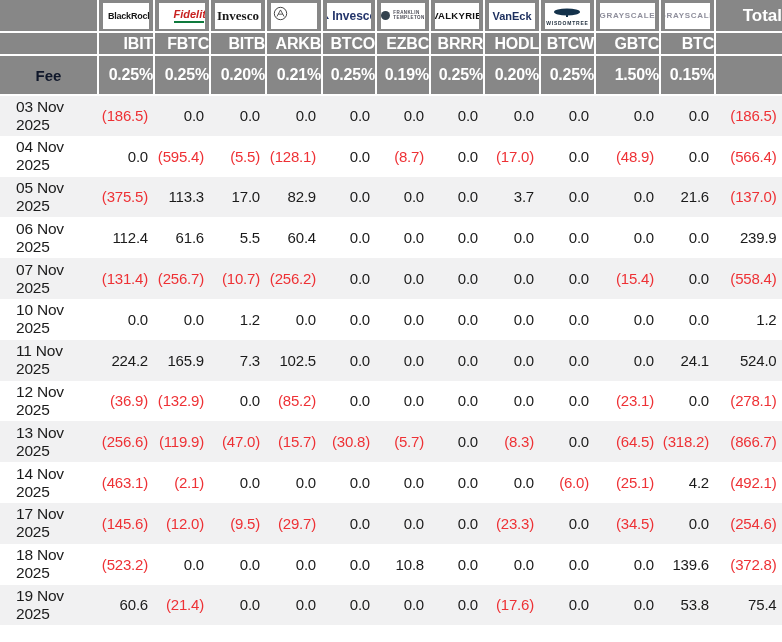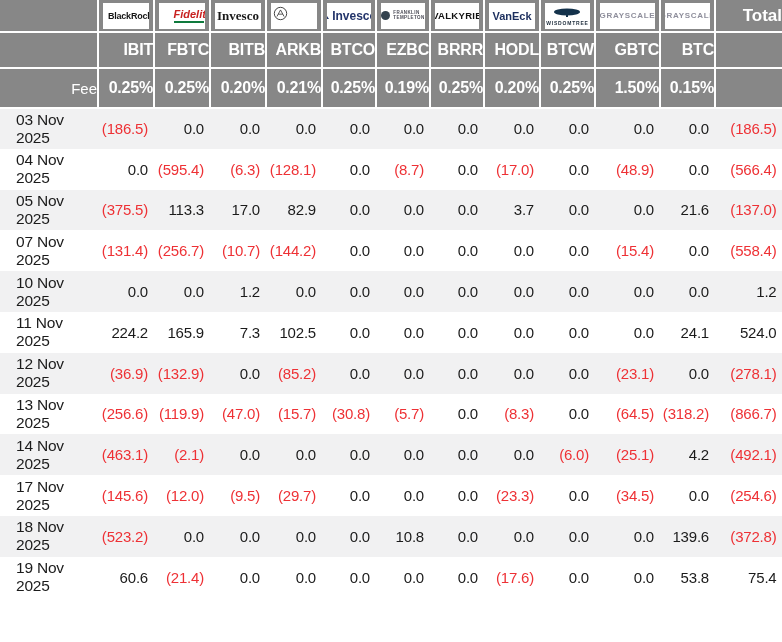--- a/index.html
+++ b/index.html
@@ -14,30 +14,30 @@
 
   
   .hrow th{
     background:var(--hdr,#878787);
     border-right:2px solid #fff;
     border-bottom:2px solid #fff;
     vertical-align:middle;
   }
   .hrow th:last-child{border-right:none;}
   tr[data-name="logo-row"]{height:32px;}
-  tr[data-name="ticker-row"]{height:36px;border-radius:14px;}
+  tr[data-name="ticker-row"]{height:23px;border-radius:14px;}
   tr[data-name="fee-row"]{height:40px;}
 
   .tick{
     color:#fff;font-weight:700;font-size:16px;
     text-align:right;padding-right:8px;letter-spacing:-0.2px;
   }
   .fee-label{
-    color:#ffffff;font-weight:400;font-size:15px;
-    text-align:right;padding-left:5px;
+    color:#0f172a;font-weight:700;font-size:15px;
+    text-align:center;padding-left:5px;
   }
   .total-head{
     color:#fff;font-weight:700;font-size:17px;
     text-align:right;padding-right:7px;
   }
 
   
   .lbox{
     background:#fff;height:26px;margin:2px 4px;
     display:flex;align-items:center;justify-content:center;gap:3px;
@@ -228,21 +228,21 @@
         <td data-name="flow-value">0.0</td>
         <td data-name="flow-value">0.0</td>
         <td data-name="flow-value">0.0</td>
         <td data-name="flow-value">0.0</td>
         <td class="total neg" data-name="total-value">(186.5)</td>
       </tr>
       <tr data-name="table-row">
         <td class="date" data-name="date-label">04 Nov 2025</td>
         <td data-name="flow-value">0.0</td>
         <td class="neg" data-name="flow-value">(595.4)</td>
-        <td class="neg" data-name="flow-value">(6.3)</td>
+        <td class="neg" data-name="flow-value">(5.5)</td>
         <td class="neg" data-name="flow-value">(128.1)</td>
         <td data-name="flow-value">0.0</td>
         <td class="neg" data-name="flow-value">(8.7)</td>
         <td data-name="flow-value">0.0</td>
         <td class="neg" data-name="flow-value">(17.0)</td>
         <td data-name="flow-value">0.0</td>
         <td class="neg" data-name="flow-value">(48.9)</td>
         <td data-name="flow-value">0.0</td>
         <td class="total neg" data-name="total-value">(566.4)</td>
       </tr>
@@ -255,25 +255,40 @@
         <td data-name="flow-value">0.0</td>
         <td data-name="flow-value">0.0</td>
         <td data-name="flow-value">0.0</td>
         <td data-name="flow-value">3.7</td>
         <td data-name="flow-value">0.0</td>
         <td data-name="flow-value">0.0</td>
         <td data-name="flow-value">21.6</td>
         <td class="total neg" data-name="total-value">(137.0)</td>
       </tr>
       <tr data-name="table-row">
+        <td class="date" data-name="date-label">06 Nov 2025</td>
+        <td data-name="flow-value">112.4</td>
+        <td data-name="flow-value">61.6</td>
+        <td data-name="flow-value">5.5</td>
+        <td data-name="flow-value">60.4</td>
+        <td data-name="flow-value">0.0</td>
+        <td data-name="flow-value">0.0</td>
+        <td data-name="flow-value">0.0</td>
+        <td data-name="flow-value">0.0</td>
+        <td data-name="flow-value">0.0</td>
+        <td data-name="flow-value">0.0</td>
+        <td data-name="flow-value">0.0</td>
+        <td class="total" data-name="total-value">239.9</td>
+      </tr>
+      <tr data-name="table-row">
         <td class="date" data-name="date-label">07 Nov 2025</td>
         <td class="neg" data-name="flow-value">(131.4)</td>
         <td class="neg" data-name="flow-value">(256.7)</td>
         <td class="neg" data-name="flow-value">(10.7)</td>
-        <td class="neg" data-name="flow-value">(144.2)</td>
+        <td class="neg" data-name="flow-value">(256.2)</td>
         <td data-name="flow-value">0.0</td>
         <td data-name="flow-value">0.0</td>
         <td data-name="flow-value">0.0</td>
         <td data-name="flow-value">0.0</td>
         <td data-name="flow-value">0.0</td>
         <td class="neg" data-name="flow-value">(15.4)</td>
         <td data-name="flow-value">0.0</td>
         <td class="total neg" data-name="total-value">(558.4)</td>
       </tr>
       <tr data-name="table-row">

